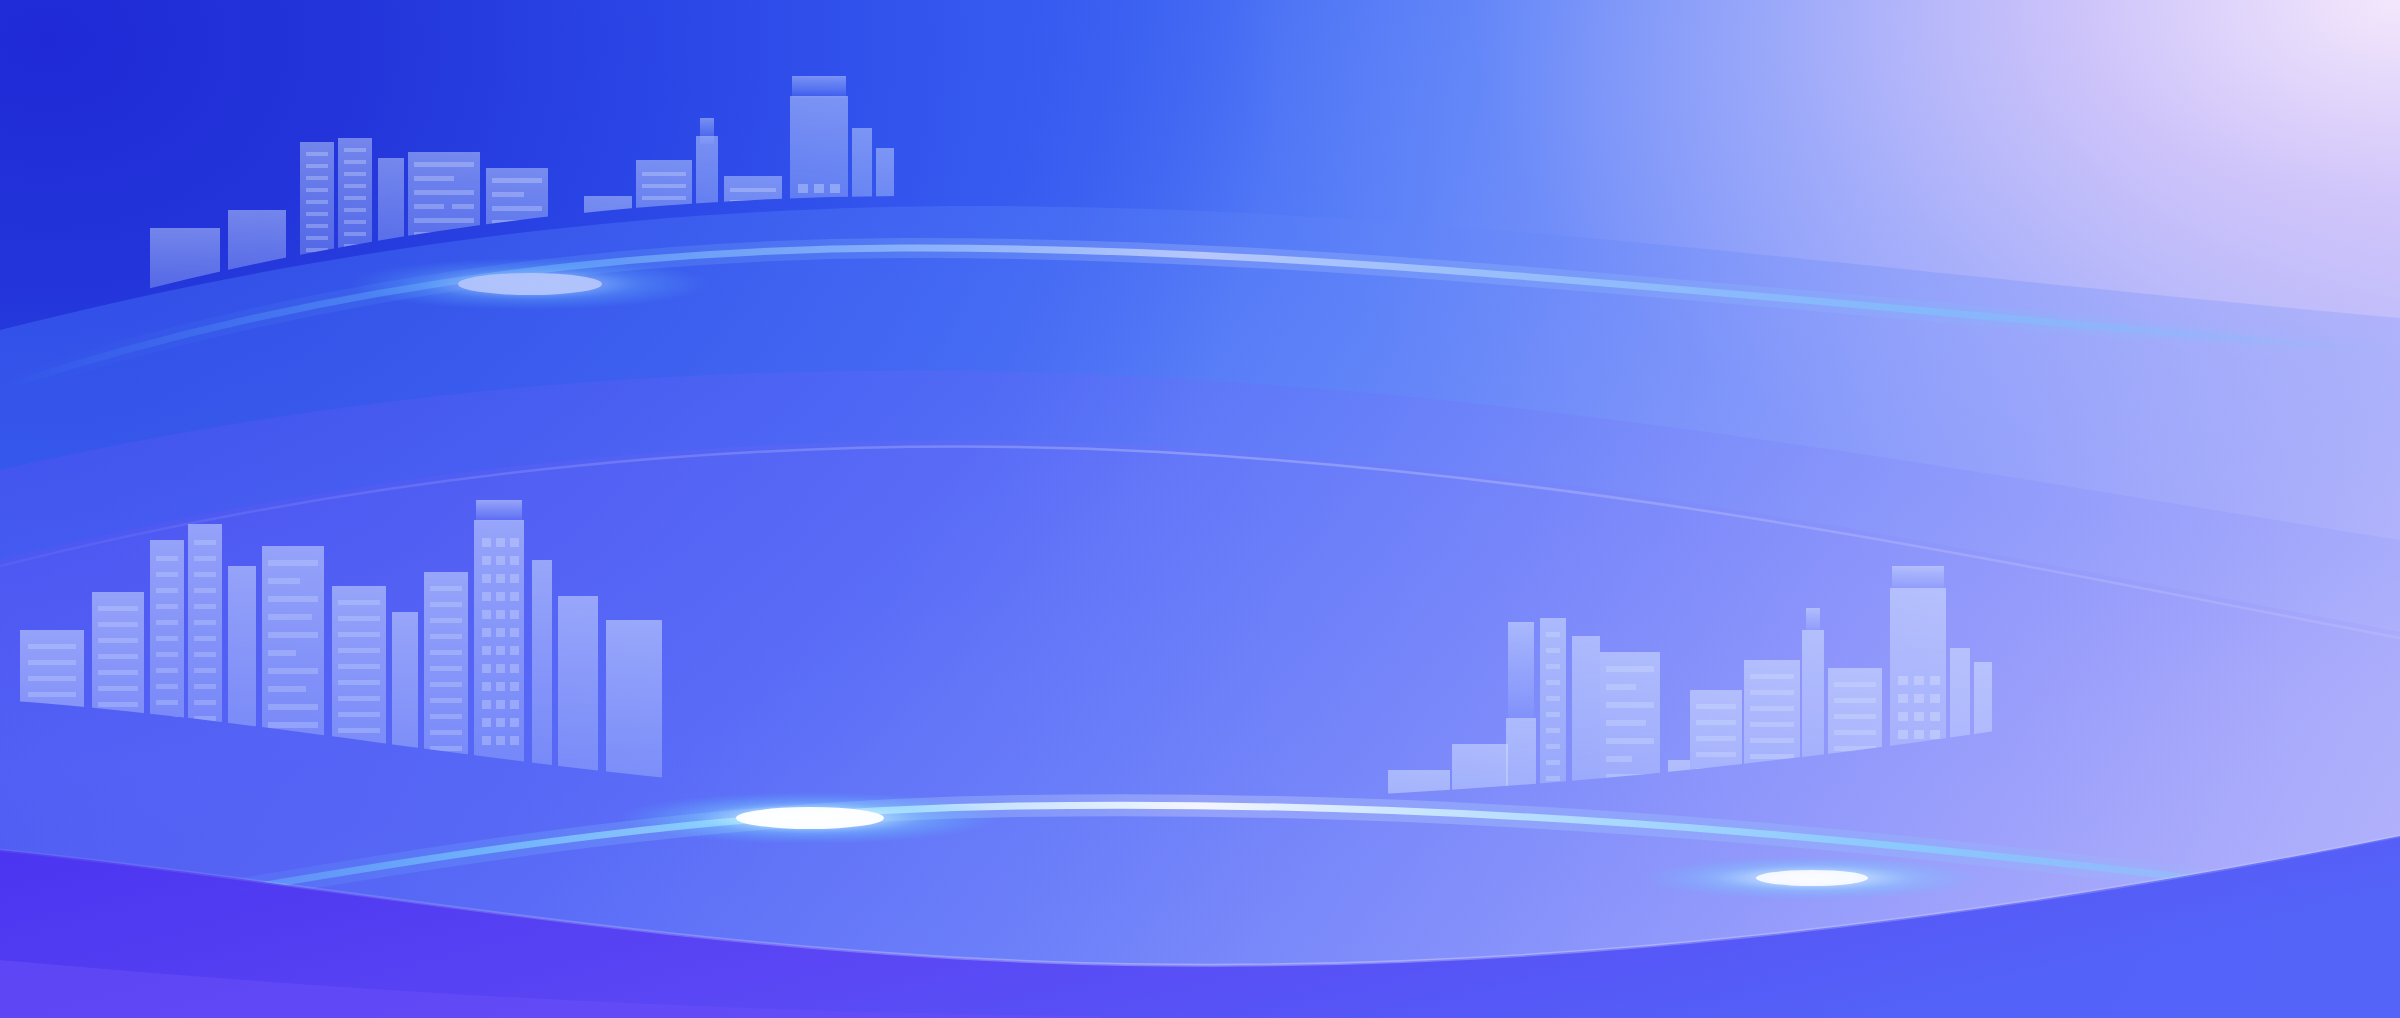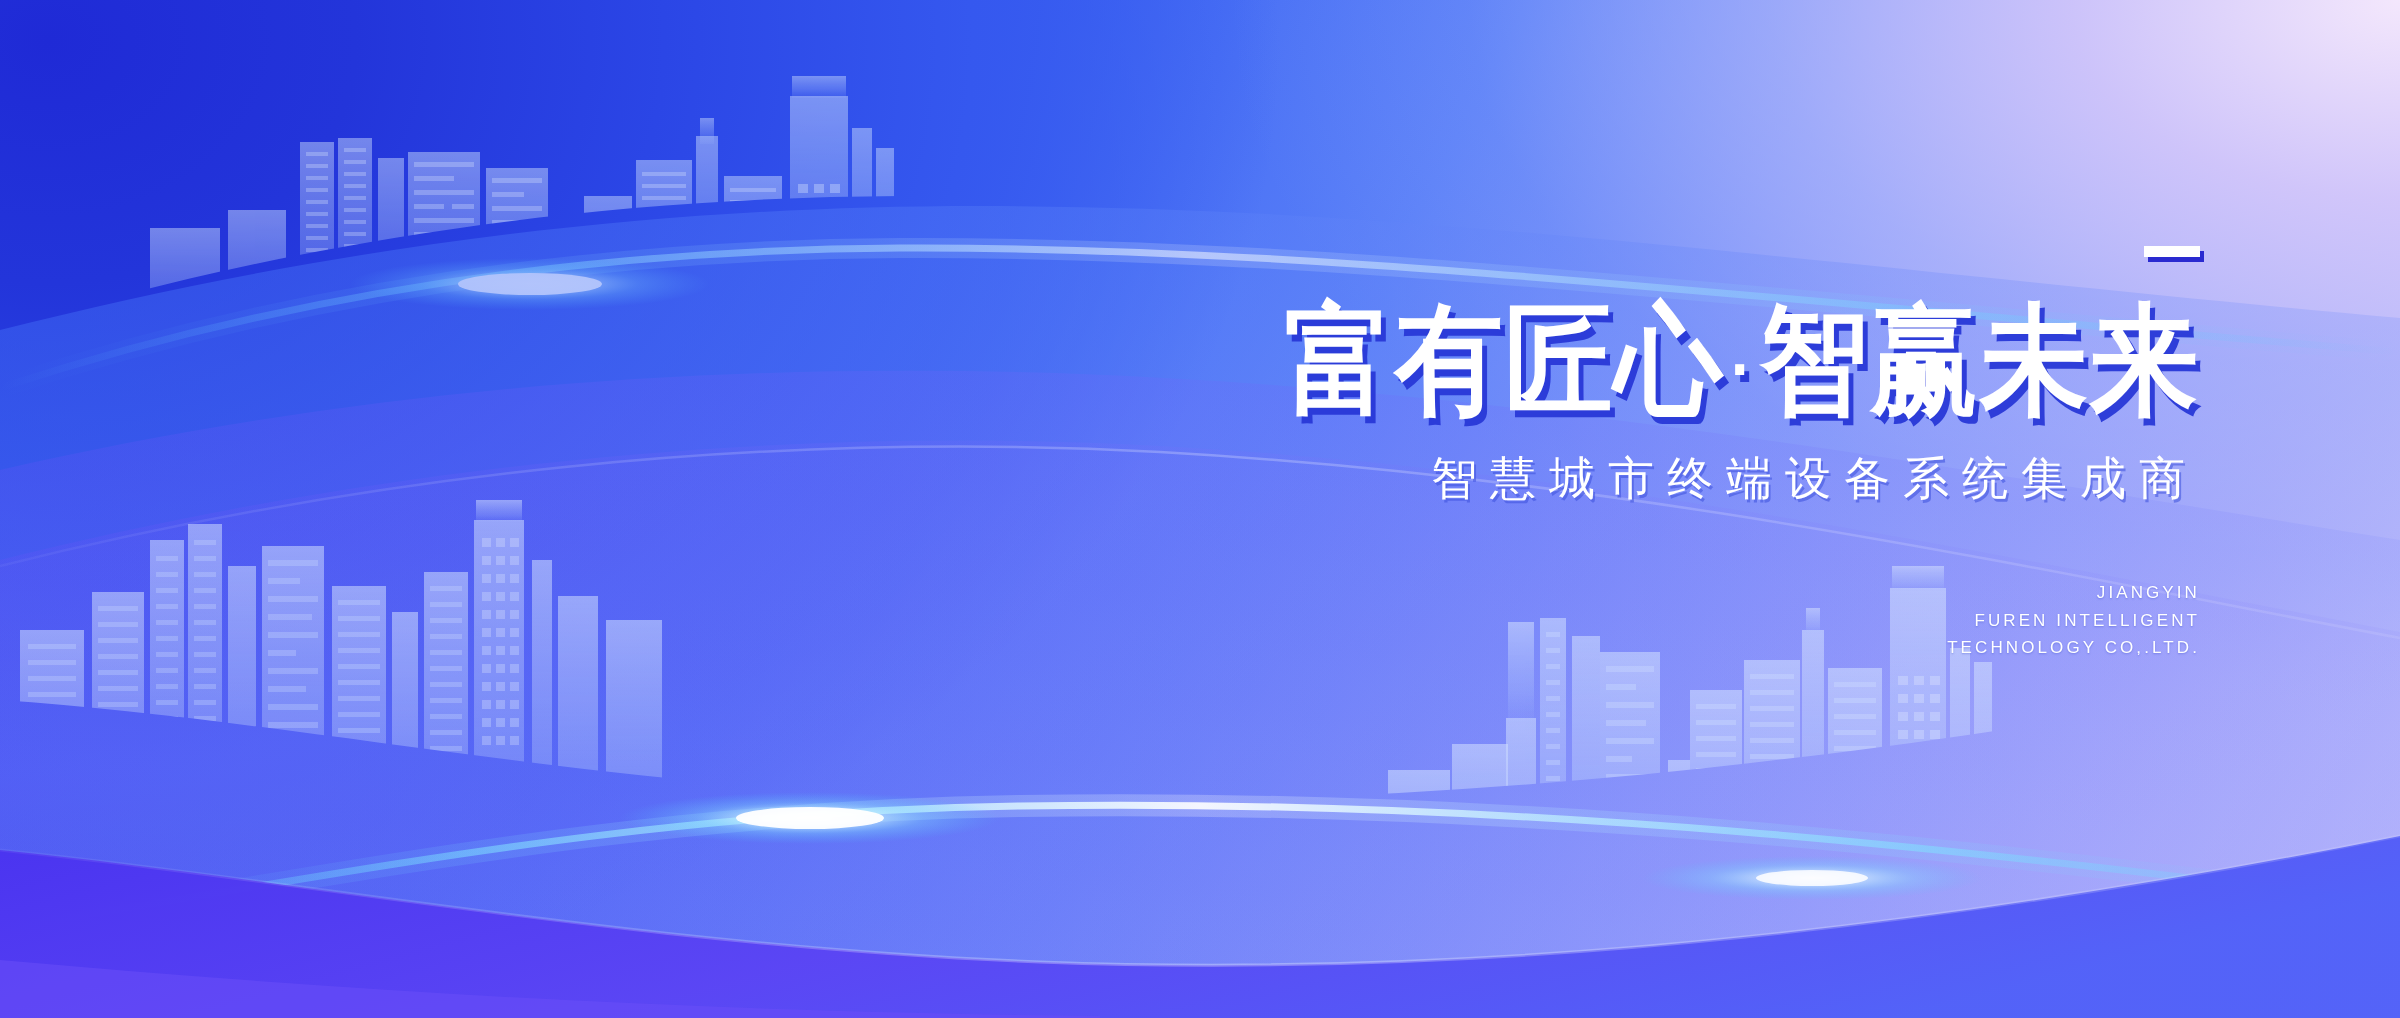--- a/index.html
+++ b/index.html
@@ -793,30 +793,13 @@
       <ellipse cx="810" cy="818" rx="74" ry="11" fill="#ffffff" opacity="0.95"></ellipse>
       <ellipse cx="1812" cy="878" rx="170" ry="22" fill="url(#hot1)" opacity="0.80"></ellipse>
       <ellipse cx="1812" cy="878" rx="56" ry="8" fill="#ffffff" opacity="0.85"></ellipse>
     </g>
 
     <path d="M0,850 C 300,880 640,946 1040,962 C 1520,980 1980,920 2400,836 L2400,1018 L0,1018 Z" fill="url(#waveC)"></path>
     <path d="M0,850 C 300,880 640,946 1040,962 C 1520,980 1980,920 2400,836" fill="none" stroke="url(#edgeLight)" stroke-width="3" opacity="0.55"></path>
     <path d="M0,960 C 360,992 700,1012 1100,1016 L1100,1018 L0,1018 Z" fill="#6a4ff8" opacity="0.55"></path>
   </svg>
 
-  <div id="text-block">
-
-    <div id="dash"></div>
-
-    <div id="headline">
-      <span>富有匠心</span><span class="sep">·</span><span>智赢未来</span>
-    </div>
-
-    <div id="subtitle">智慧城市终端设备系统集成商</div>
-
-    <div id="company">
-      <div>JIANGYIN</div>
-      <div>FUREN INTELLIGENT</div>
-      <div>TECHNOLOGY CO,.LTD.</div>
-    </div>
-
-  </div>
 </div>
 
 </body></html>

